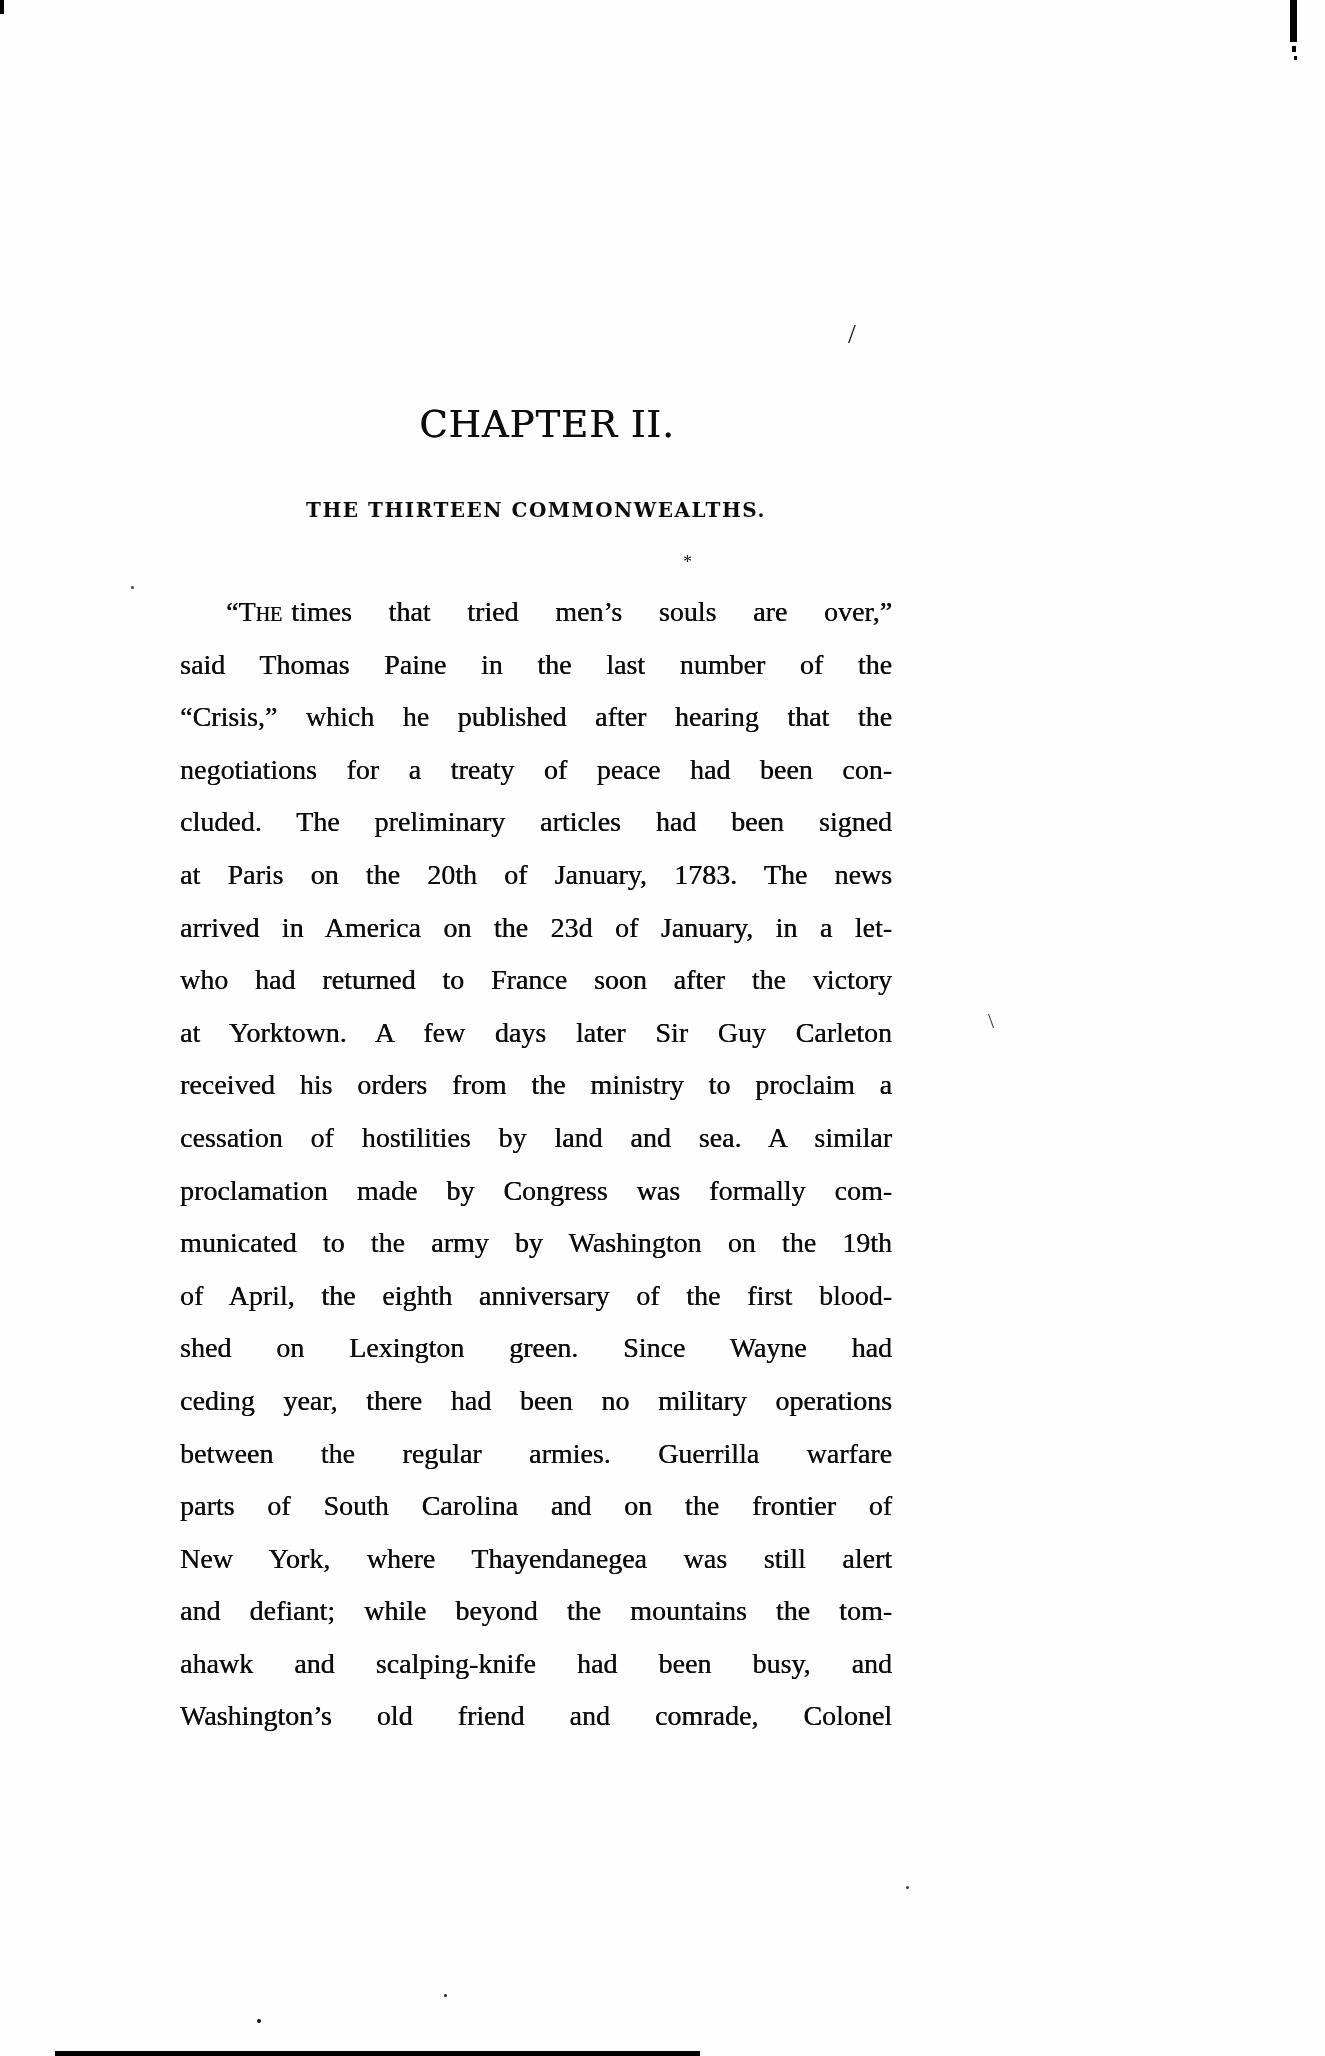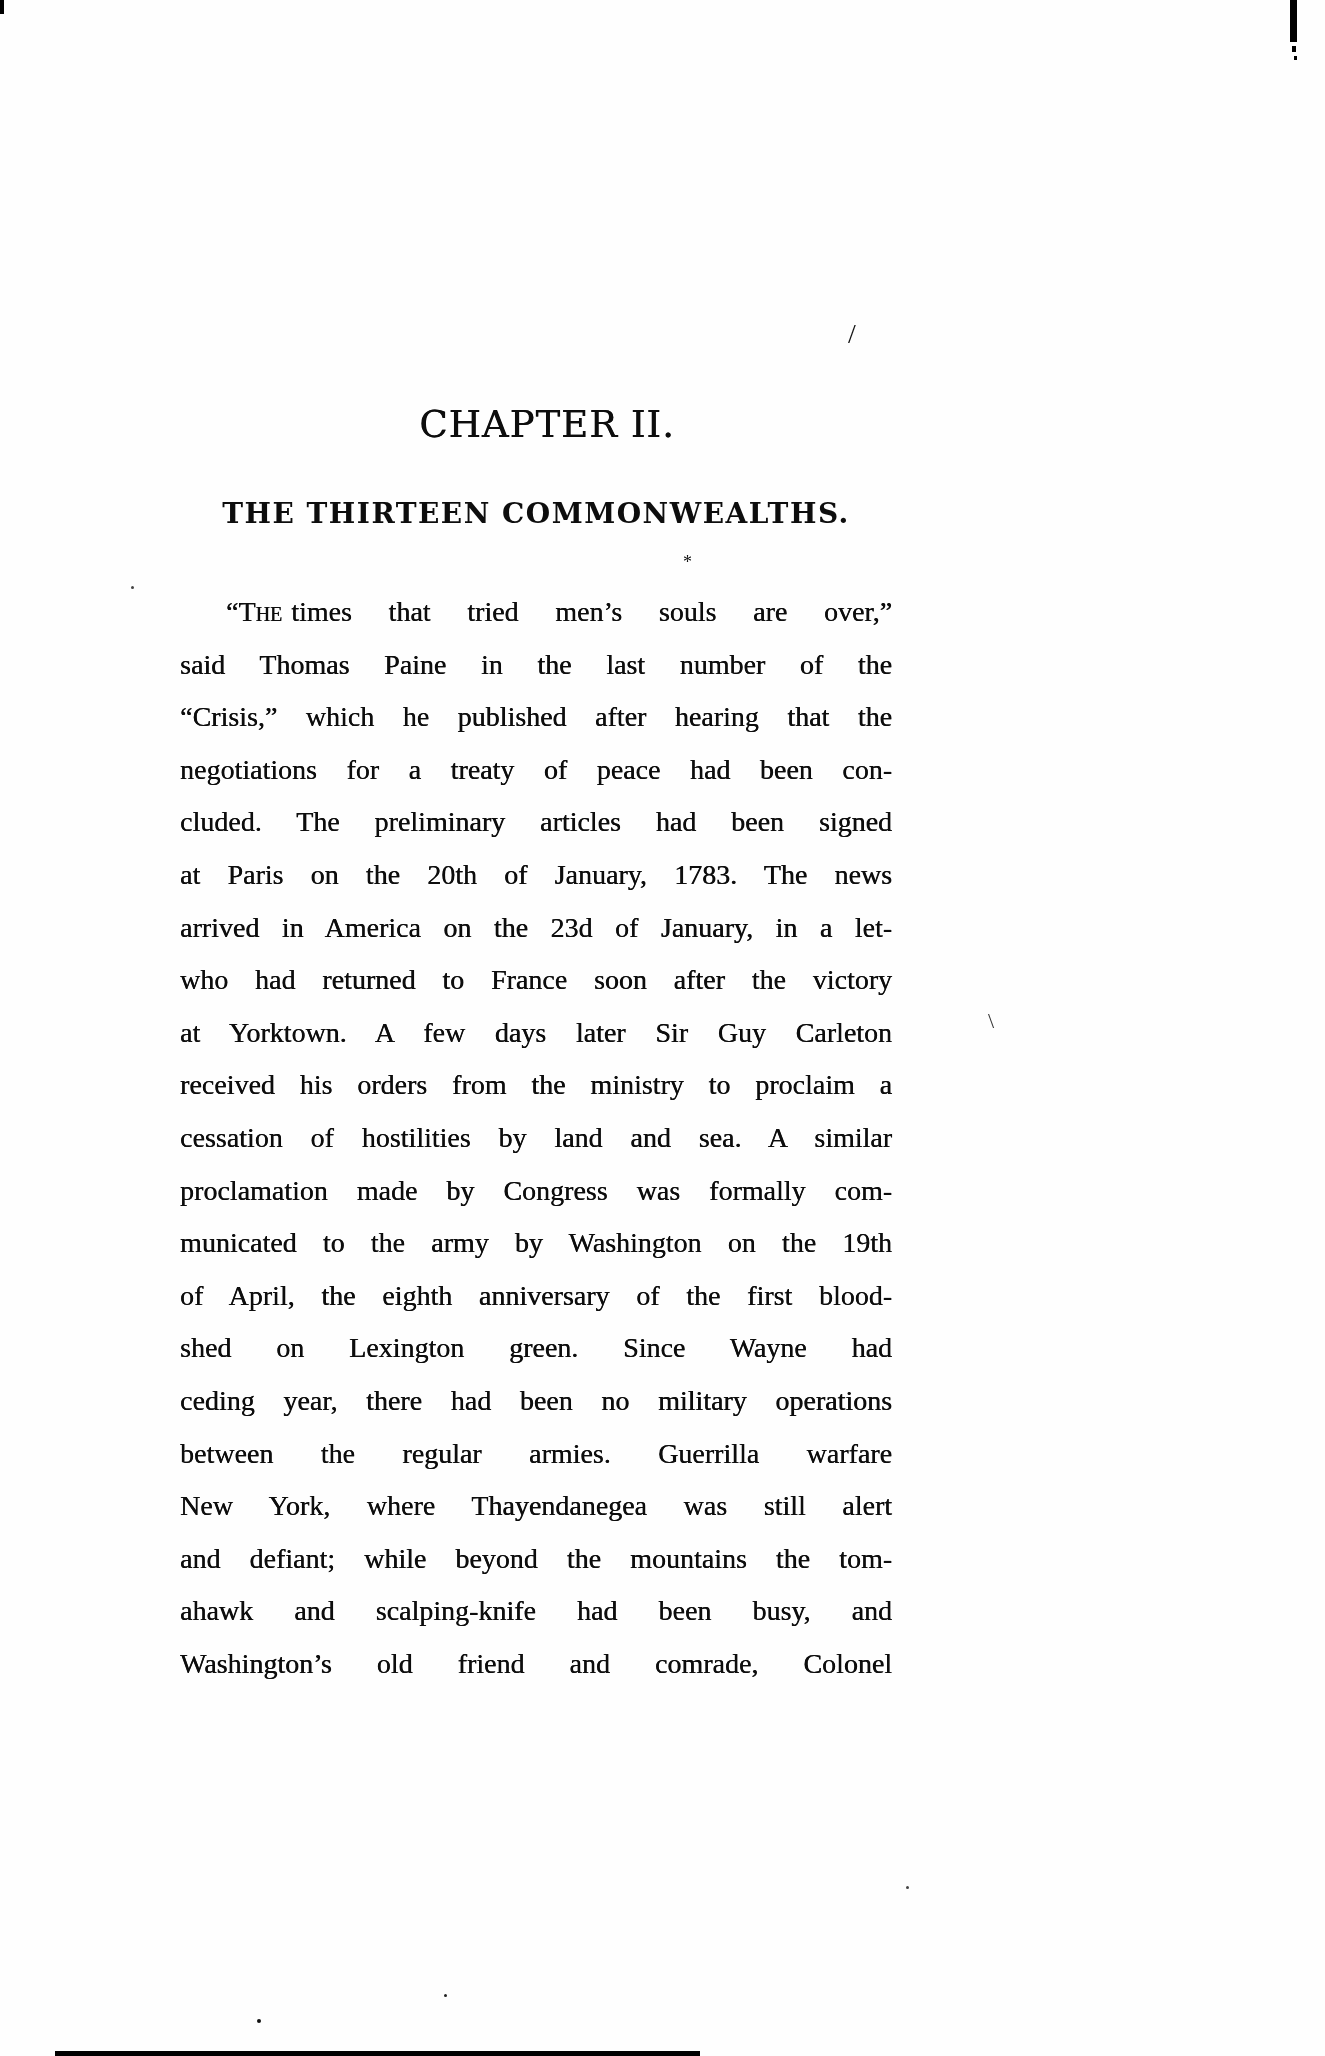--- a/index.html
+++ b/index.html
@@ -36,21 +36,21 @@
     font-weight: normal;
     text-shadow: 0.4px 0 0 currentColor;
   }
   .section-heading {
     position: absolute;
     left: 0;
     top: 500px;
     width: 100%;
     text-align: center;
     font-family: "DejaVu Serif", "Liberation Serif", serif;
-    font-size: 28px;
+    font-size: 20px;
     line-height: 1;
     letter-spacing: 1.5px;
     font-weight: bold;
   }
   .paragraph {
     position: absolute;
     left: 0;
     top: 586px;
     width: 712px;
     font-size: 28px;
@@ -127,20 +127,21 @@
       <div class="line">who had returned to France soon after the victory</div>
       <div class="line">at Yorktown. A few days later Sir Guy Carleton</div>
       <div class="line">received his orders from the ministry to proclaim a</div>
       <div class="line">cessation of hostilities by land and sea. A similar</div>
       <div class="line">proclamation made by Congress was formally com-</div>
       <div class="line">municated to the army by Washington on the 19th</div>
       <div class="line">of April, the eighth anniversary of the first blood-</div>
       <div class="line">shed on Lexington green. Since Wayne had</div>
       <div class="line">ceding year, there had been no military operations</div>
       <div class="line">between the regular armies. Guerrilla warfare</div>
+      <div class="line">parts of South Carolina and on the frontier of</div>
       <div class="line">New York, where Thayendanegea was still alert</div>
       <div class="line">and defiant; while beyond the mountains the tom-</div>
       <div class="line">ahawk and scalping-knife had been busy, and</div>
       <div class="line">Washington’s old friend and comrade, Colonel</div>
     </div>
 
   </div>
 </div>
 
 </body></html>

